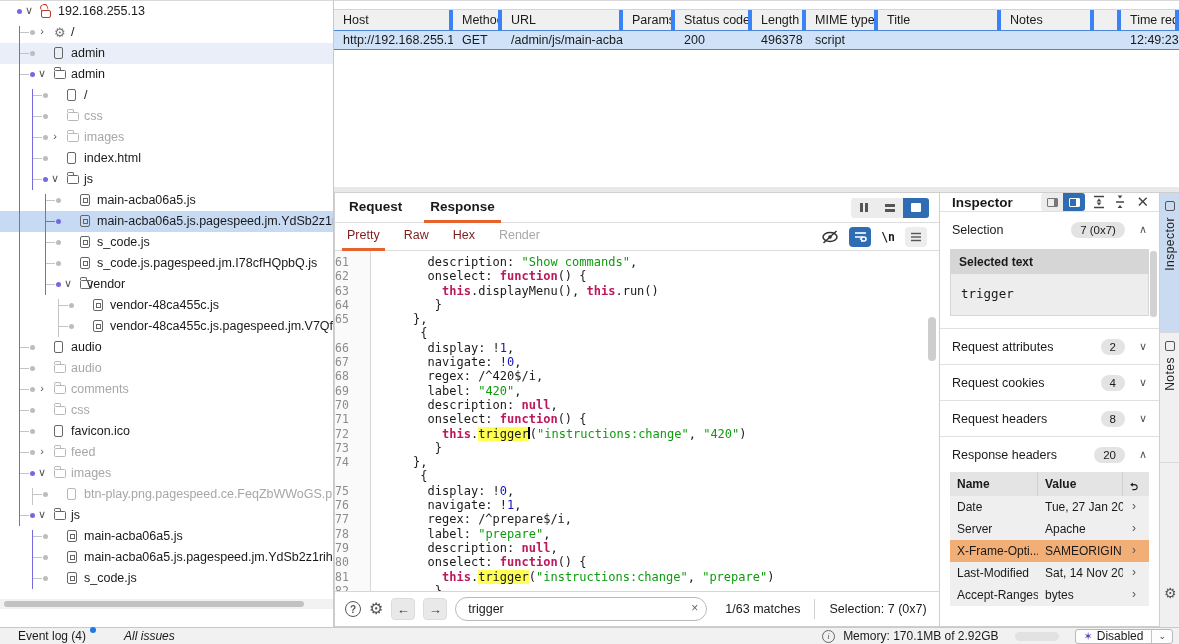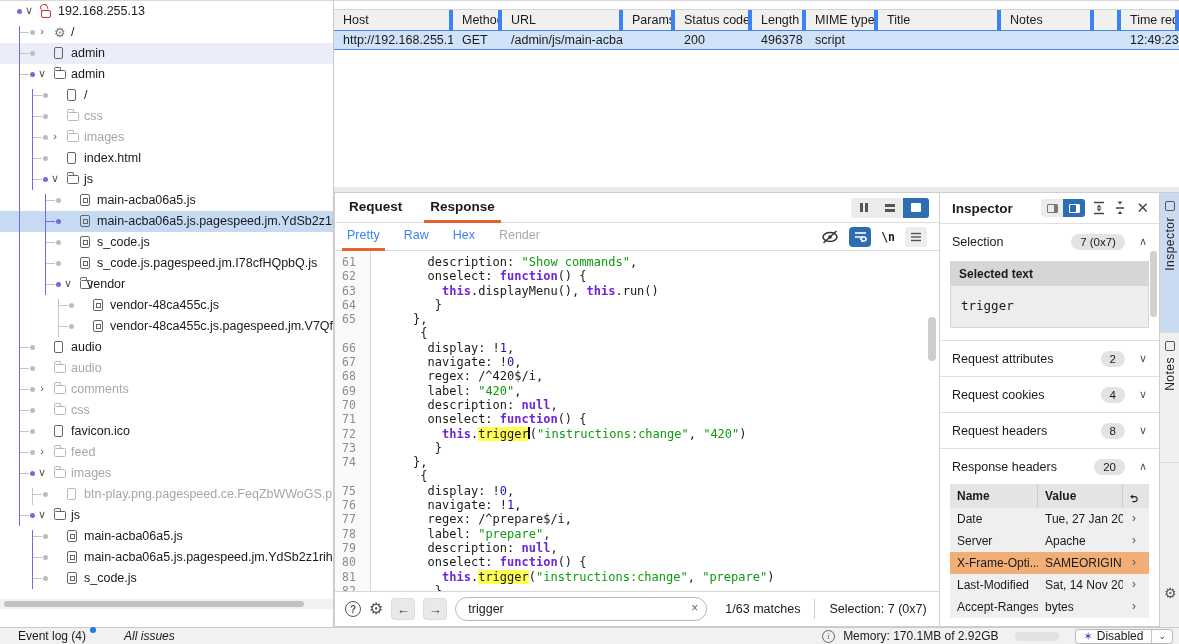--- a/index.html
+++ b/index.html
@@ -51,34 +51,34 @@
   .tabsbar { height:30px; display:flex; align-items:center; border-bottom:1px solid #dcdcdc; }
   .tab { font-size:13.5px; font-weight:bold; padding:6px 14px 5px; height:30px; position:relative; }
   .tab.active::after { content:""; position:absolute; left:8px; right:8px; bottom:0; height:3px; background:#e8632c; }
   .panebtns { margin-left:auto; margin-right:10px; display:flex; background:#ececec; border-radius:3px; overflow:hidden; }
   .pbtn { width:26px; height:20px; display:flex; align-items:center; justify-content:center; }
   .pbtn.active { background:#2e6db4; }
   .ic-pause { width:8px; height:9px; border-left:3px solid #555; border-right:3px solid #555; }
   .ic-rows { width:10px; height:8px; border-top:3px solid #555; border-bottom:3px solid #555; }
   .ic-square { width:10px; height:9px; background:#fff; border-radius:1px; }
   .subtabs { height:28px; display:flex; align-items:center; border-bottom:1px solid #dcdcdc; }
-  .subtab { font-size:12.5px; padding:5px 12px 6px; height:28px; position:relative; color:#3b82f6; }
+  .subtab { font-size:12.5px; padding:5px 12px 6px; height:28px; position:relative; color:#7f1d1d; }
   .subtab.active::after { content:""; position:absolute; left:7px; right:7px; bottom:0; height:3px; background:#e8632c; }
   .subtab.dim { color:#a9a9a9; }
   .subicons { margin-left:auto; margin-right:12px; display:flex; align-items:center; gap:10px; }
   .wrapbtn { width:22px; height:20px; background:#2e6db4; border-radius:4px; display:flex; align-items:center; justify-content:center; }
   .nl { font-size:11.5px; font-weight:bold; font-family:"DejaVu Sans Mono", monospace; }
   .hamb { width:22px; height:20px; background:#ededed; border-radius:4px; display:flex; align-items:center; justify-content:center; }
 
   .codewrap { flex:1; display:flex; overflow:hidden; position:relative; }
   .gutter { width:36px; background:#fafafa; border-right:1px solid #d8d8d8; padding-top:4px; }
-  .gutter div { height:14.3px; font-family:"DejaVu Sans Mono", monospace; font-size:11.5px; color:#8c8c8c; text-align:center; padding-right:7px; }
+  .gutter div { height:14.3px; font-family:"DejaVu Sans Mono", monospace; font-size:11.5px; color:#8c8c8c; text-align:left; padding-right:7px; }
   .codecol { flex:1; padding:4px 0 0 6px; overflow:hidden; }
   .cline { height:14.3px; font-family:"DejaVu Sans Mono", monospace; font-size:12px; white-space:pre; }
-  .ct { color:#1a1a1a; } .cs { color:#0e9b0e; } .ck { color:#6d28d9; font-weight:bold; } .cd { color:#1414b8; }
+  .ct { color:#1a1a1a; } .cs { color:#0e9b0e; } .ck { color:#be185d; font-weight:bold; } .cd { color:#1414b8; }
   .chl { background:#ffff55; }
   .caret { display:inline-block; width:2px; height:12px; background:#000; vertical-align:middle; margin:0 0 2px -1px; }
   .vscroll { position:absolute; right:3px; top:66px; width:8px; height:44px; background:#cdcdcd; border-radius:4px; }
 
   .searchbar { height:35px; border-top:1px solid #d6d6d6; display:flex; align-items:center; gap:8px; padding:0 10px; }
   .circ { width:16px; height:16px; border:1.4px solid #555; border-radius:50%; font-size:10px; display:flex; align-items:center; justify-content:center; color:#555; font-weight:bold; }
   .gearg { font-size:16px; color:#555; line-height:16px; }
   .navbtn { width:24px; height:22px; background:#e9e9e9; border-radius:4px; border:1px solid #dcdcdc; font-size:13px; color:#333; display:flex; align-items:center; justify-content:center; }
   .searchbox { position:relative; width:252px; }
   .searchbox input { width:100%; height:24px; border:1px solid #b9b9b9; border-radius:12px; padding:0 24px 0 12px; font-size:12.5px; font-family:"Liberation Sans", sans-serif; color:#1a1a1a; outline:none; background:#fff; }
@@ -100,21 +100,21 @@
   .expico { color:#444; }
   .xclose { font-size:15px; color:#444; padding:0 2px; }
   .isec { border-top:1px solid #e0e0e0; }
   .isechead { height:35px; display:flex; align-items:center; padding:0 12px; }
   .iseclbl { font-size:12.5px; margin-right:auto; }
   .badge { background:#e3e3e3; border-radius:9px; font-size:11.5px; padding:2px 9px; margin-right:14px; }
   .isecchev { font-size:11px; color:#555; }
   .selbox { margin:2px 10px 12px; border:1px solid #d6d6d6; background:#ededed; }
   .selboxhead { background:#d6d6d6; font-size:12px; font-weight:bold; padding:5px 8px; }
   .selboxval { font-family:"DejaVu Sans Mono", monospace; font-size:12.5px; padding:12px 10px 14px; }
-  .htable { margin:0 10px 8px; font-size:12px; }
+  .htable { margin:0 10px 20px; font-size:12px; }
   .hthead { display:flex; background:#e4e4e4; height:24px; font-weight:bold; }
   .hth { padding:5px 0 0 7px; border-right:1px solid #cfcfcf; overflow:hidden; white-space:nowrap; }
   .hrow { display:flex; height:22px; background:#efefef; }
   .hrow.hl { background:#f1ae76; }
   .hcell { padding:4px 0 0 7px; overflow:hidden; white-space:nowrap; }
   .hchev { width:22px; text-align:center; color:#555; padding-top:3px; }
   .iscroll { position:absolute; right:2px; top:58px; width:7px; height:66px; background:#d2d2d2; border-radius:3px; }
 
   
   .sidestrip { width:19px; background:#f0f0f0; border-top:1px solid #cfcfcf; display:flex; flex-direction:column; position:relative; }

